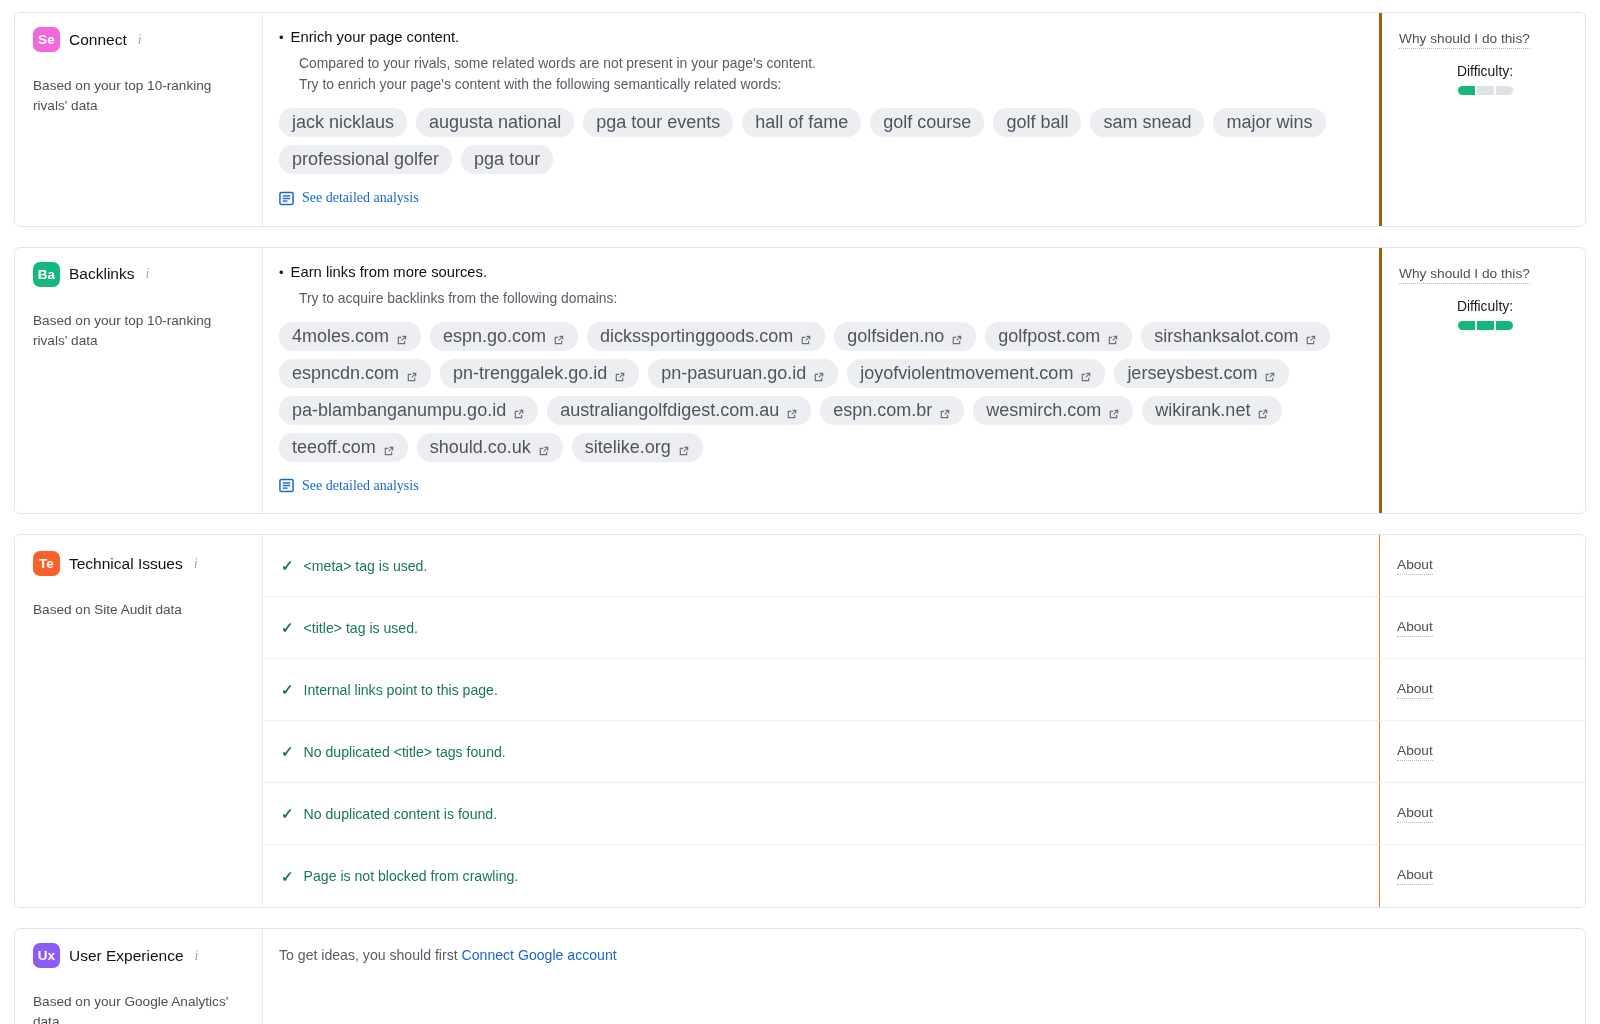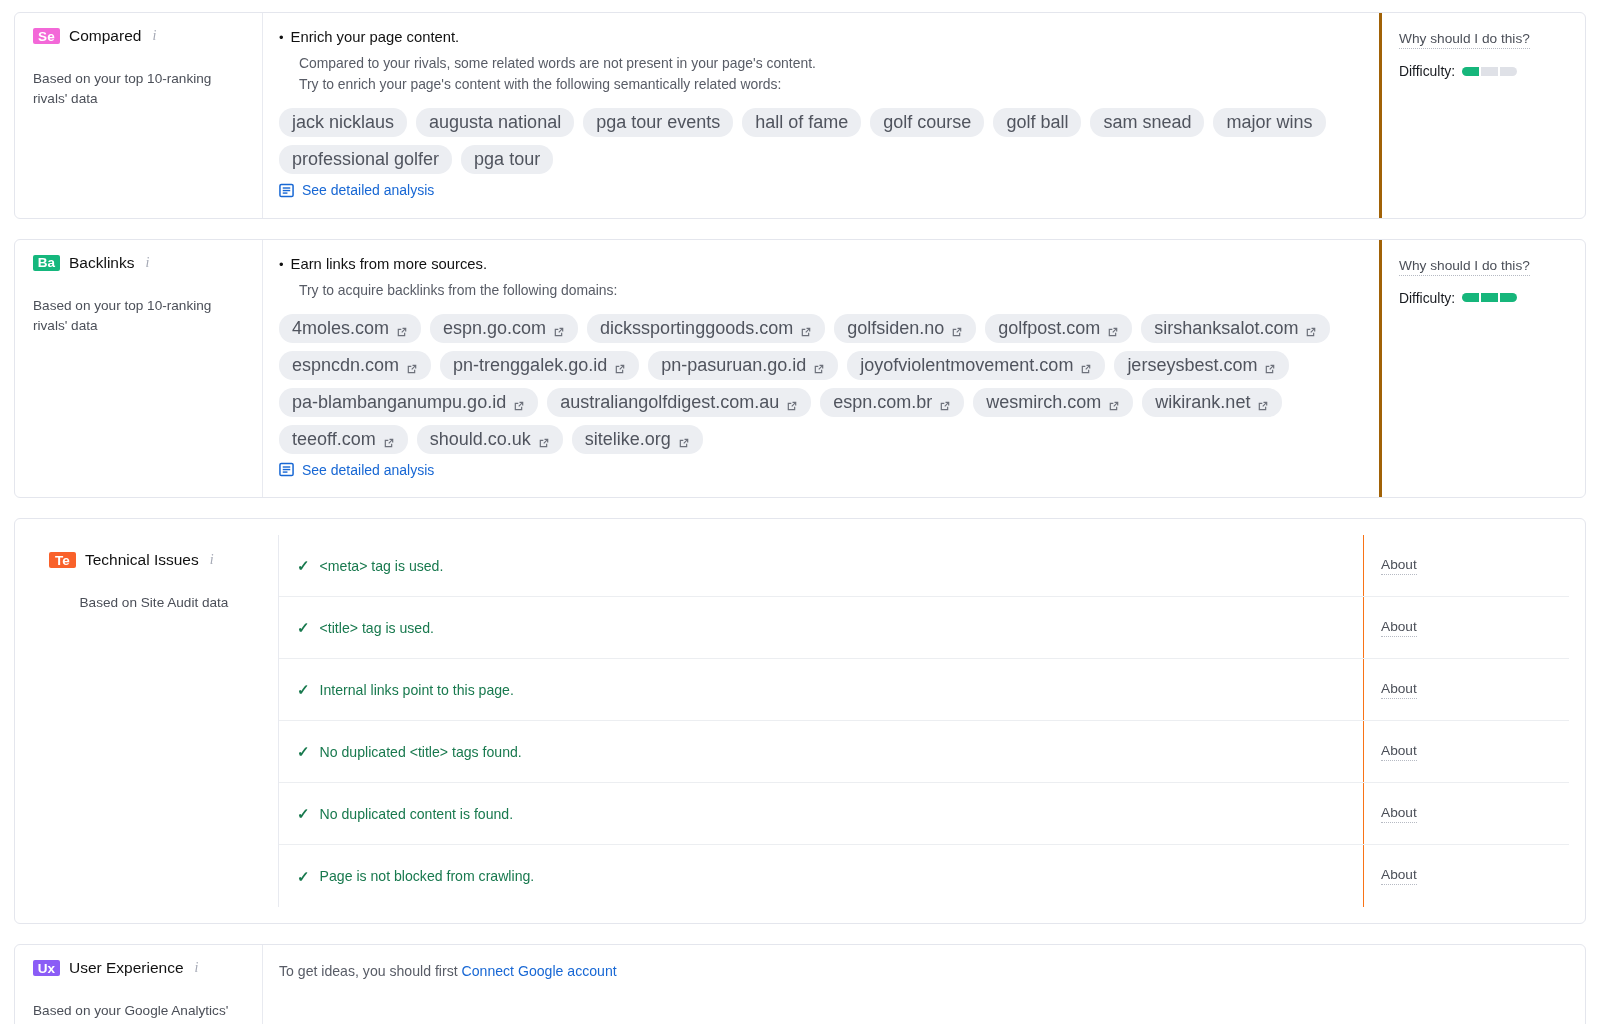--- a/index.html
+++ b/index.html
@@ -23,22 +23,22 @@
 
   
   .leftcol {
     width: 248px;
     flex: 0 0 248px;
     border-right: 1px solid #e8eaf0;
     padding: 14px 16px 16px 18px;
   }
   .lefthead { display: flex; align-items: center; gap: 9px; }
   .badge {
-    width: 27px; height: 16px;
-    border-radius: 2px;
+    width: 27px; height: 25px;
+    border-radius: 7px;
     color: #fff;
     font-size: 13.5px;
     font-weight: 700;
     display: flex; align-items: center; justify-content: center;
     letter-spacing: .2px;
     flex: 0 0 auto;
   }
   .cat-title { font-size: 15.5px; color: #111; font-weight: 400; }
   .info-i {
     font-family: "Liberation Serif", serif;
@@ -79,25 +79,26 @@
     font-size: 18px;
     color: #50545e;
     line-height: 18px;
     display: inline-flex;
     align-items: center;
     gap: 7px;
     white-space: nowrap;
   }
   .ext-icon { display: inline-block; width: 12px; height: 12px; position: relative; top: 1px; }
   .detail-link {
-    margin-top: 8px;
+    margin-top: 16px;
     display: inline-flex; align-items: center; gap: 8px;
     color: #1767d4;
     font-size: 14px;
     cursor: pointer;
+    font-family: Liberation Serif, serif;
   }
   .doc-icon { width: 15px; height: 15px; display: inline-block; }
 
   
   .rightcol {
     width: 206px;
     flex: 0 0 206px;
     border-left: 3px solid #a16207;
     padding: 16px 14px 16px 17px;
   }
@@ -108,20 +109,21 @@
     border-bottom: 1px dotted #b6bac3;
     display: inline-block;
     padding-bottom: 2px;
     cursor: pointer;
   }
   .difficulty-row {
     margin-top: 14px;
     display: flex; align-items: center; gap: 7px;
     font-size: 13.9px;
     color: #171a1f;
+    flex-direction: column;
   }
   .diffbar { display: flex; gap: 2px; }
   .seg {
     width: 17px; height: 9px;
     background: #dfe1e7;
   }
   .seg.on { background: #16b67b; }
   .seg:first-child { border-radius: 5px 0 0 5px; }
   .seg:last-child { border-radius: 0 5px 5px 0; }
 
@@ -148,38 +150,38 @@
     padding: 20px 14px 20px 17px;
     display: flex; align-items: center;
   }
   .about-link {
     font-size: 13.7px;
     color: #4b4f58;
     border-bottom: 1px dotted #b6bac3;
     padding-bottom: 2px;
     cursor: pointer;
   }
-  .tech-card { padding: 16px; text-align: center; }
+  .tech-card { padding: 0; }
   .tech-card .leftcol { padding-top: 16px; }
 
   
   .ux-card .midcol { padding: 18px 18px 18px 16px; }
   .ux-text { font-size: 14.1px; color: #585c66; }
   .ux-text a { color: #1767d4; text-decoration: none; cursor: pointer; text-align: center; }
 </style>
 </head>
 <body>
 
 <div class="page">
 
   <div class="card">
     <div class="leftcol">
       <div class="lefthead">
         <div class="badge" style="background:#f368d8">Se</div>
-        <span class="cat-title">Compared</span>
+        <span class="cat-title">Connect</span>
         <span class="info-i">i</span>
       </div>
       <div class="cat-sub">Based on your top 10-ranking rivals' data</div>
     </div>
 
     <div class="midcol">
       <div class="tip-title">
         <span class="bullet">•</span>
         <span>Enrich your page content.</span>
       </div>

